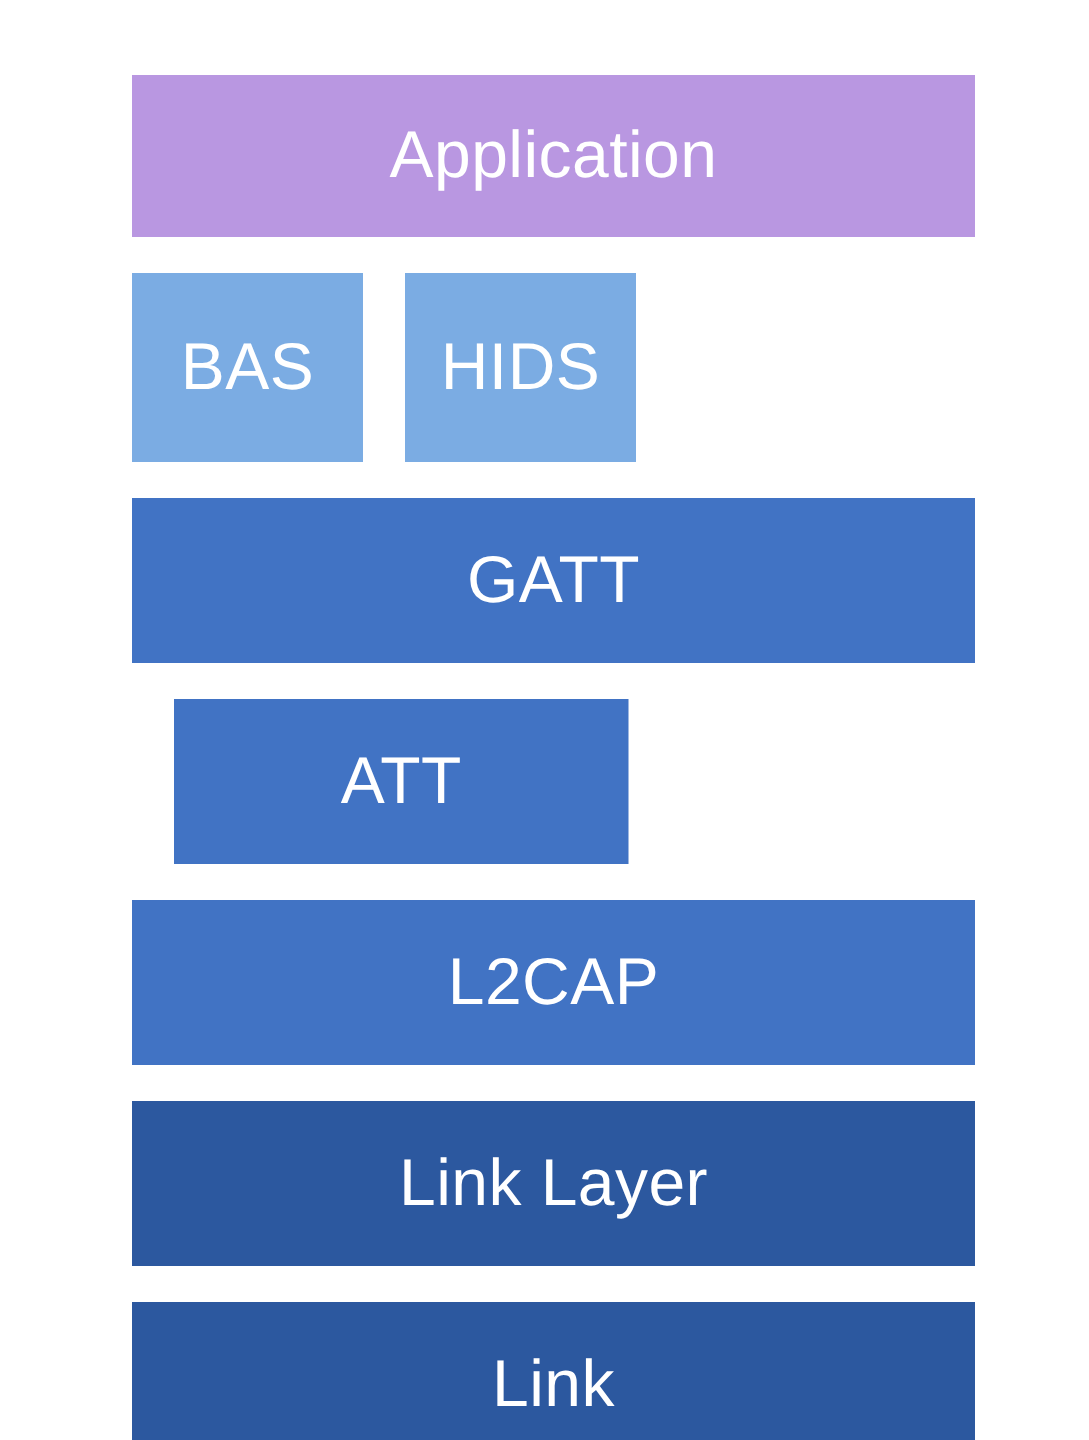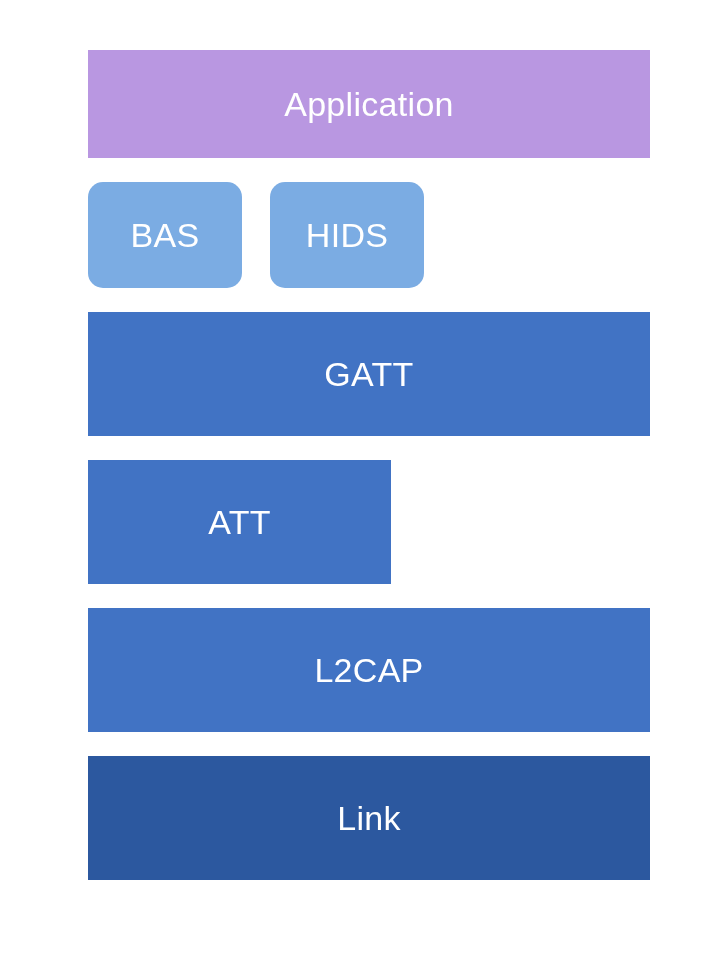--- a/index.html
+++ b/index.html
@@ -21,32 +21,32 @@
   }
   .row {
     display: flex;
     gap: 28px;
   }
   .block {
     display: flex;
     align-items: center;
     justify-content: center;
     color: #ffffff;
-    font-size: 34px;
+    font-size: 44px;
     font-weight: 400;
     letter-spacing: 0.3px;
     box-sizing: border-box;
   }
   .h-app    { height: 108px; }
-  .h-svc    { height: 106px; border-radius: 15px; }
-  .h-std    { height: 124px; }
+  .h-svc    { height: 126px; }
+  .h-std    { height: 110px; }
 
   .full     { width: 100%; }
   .third    { flex: 0 0 154px; }
-  .half-l   { flex: 0 0 303px; }
+  .half-l   { flex: 0 0 303px; margin-left: 28px; }
   .half-r   { flex: 1 1 auto;  }
 
   .c-app { background: #B997E1; }
   .c-svc { background: #7BACE3; }
   .c-mid { background: #4173C4; }
   .c-low { background: #2C589F; }
 </style>
 </head>
 <body>
 
@@ -60,16 +60,17 @@
   </div>
 
   <div class="block full h-std c-mid">GATT</div>
 
   <div class="row">
     <div class="block half-l h-std c-mid">ATT</div>
   </div>
 
   <div class="block full h-std c-mid">L2CAP</div>
 
+  <div class="block full h-std c-low">Link Layer</div>
 
   <div class="block full h-std c-low">Link</div>
 
 </div>
 
 </body></html>

